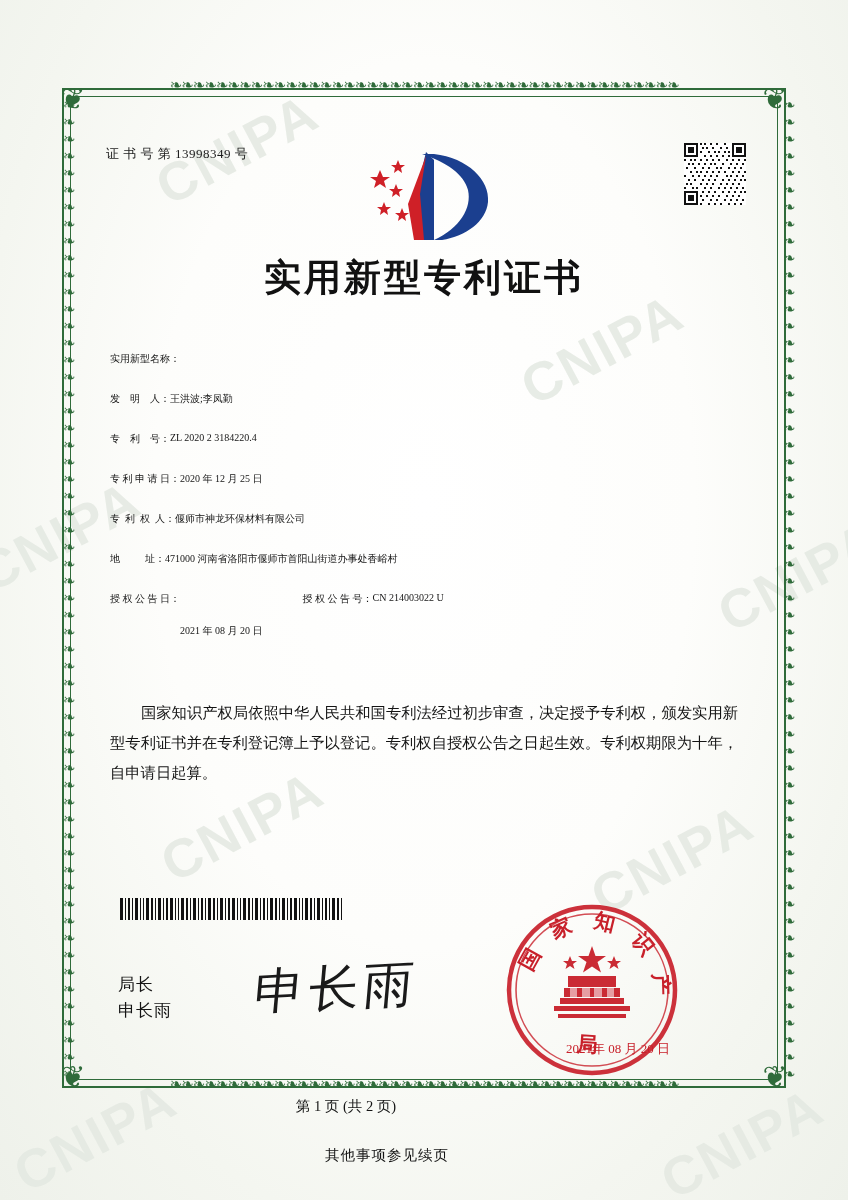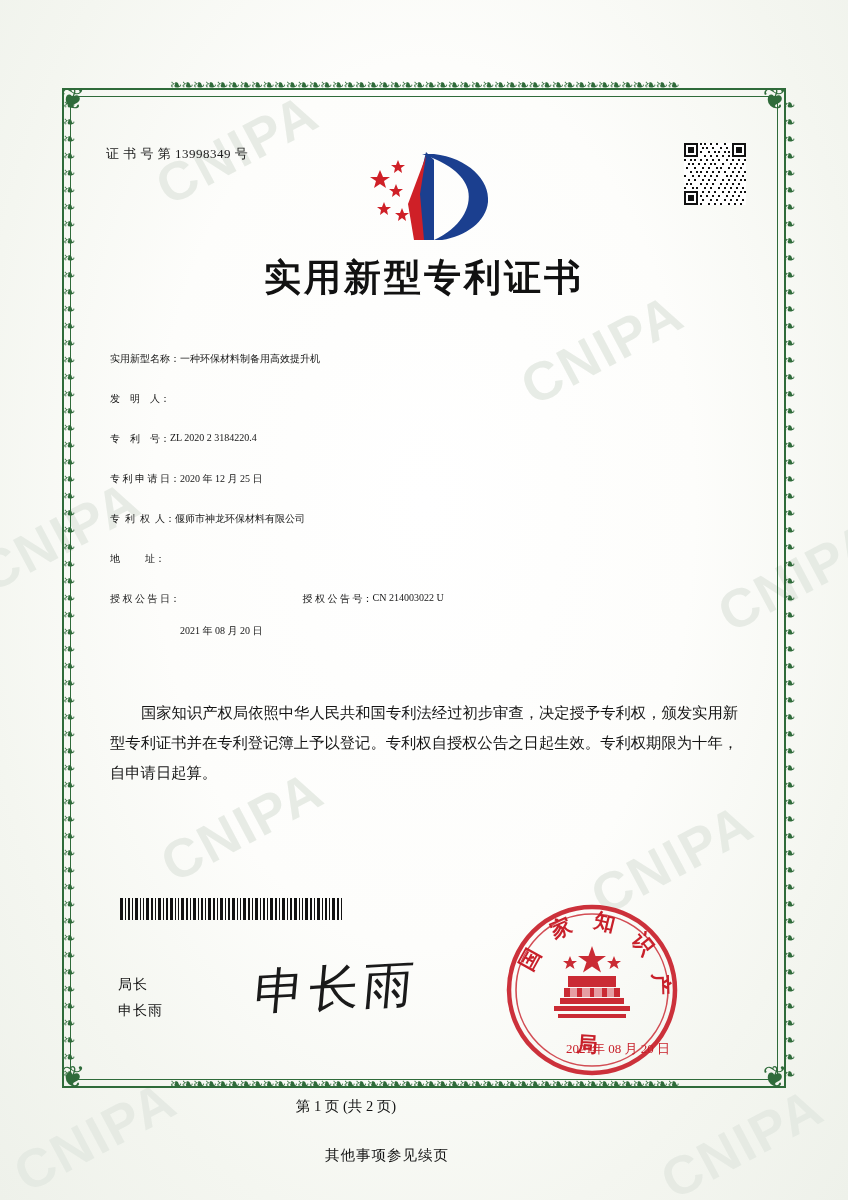--- a/index.html
+++ b/index.html
@@ -183,21 +183,21 @@
     top: 898px;
     width: 222px;
     height: 22px;
   }
 
   
   .sig-label {
     position: absolute;
     left: 118px;
     top: 972px;
-    font-size: 14px;
+    font-size: 17px;
     line-height: 26px;
     color: #141414;
     letter-spacing: 1px;
   }
   .sig-hand {
     position: absolute;
     left: 255px;
     top: 955px;
     font-size: 50px;
     color: #1a1a1a;
@@ -441,39 +441,40 @@
         <polygon points="38,60 40,65 45,65 41,68 42,73 38,70 34,73 35,68 31,65 36,65"></polygon>
       </g>
     </svg>
   </div>
 
   <div class="title">实用新型专利证书</div>
 
   <div class="fields">
     <div class="row">
       <span class="lbl">实用新型名称：</span>
-      <span class="val">一种环保材料制备用高效提升机</span>
     </div>
     <div class="row">
       <span class="lbl">发    明    人：</span>
+      <span class="val">王洪波;李凤勤</span>
     </div>
     <div class="row">
       <span class="lbl">专    利    号：</span>
       <span class="val">ZL 2020 2 3184220.4</span>
     </div>
     <div class="row">
       <span class="lbl">专 利 申 请 日：</span>
       <span class="val">2020 年 12 月 25 日</span>
     </div>
     <div class="row">
       <span class="lbl">专  利  权  人：</span>
       <span class="val">偃师市神龙环保材料有限公司</span>
     </div>
     <div class="row">
       <span class="lbl">地          址：</span>
+      <span class="val">471000 河南省洛阳市偃师市首阳山街道办事处香峪村</span>
     </div>
     <div class="row split">
       <span class="lbl">授 权 公 告 日：</span>
       <span class="val">2021 年 08 月 20 日</span>
       <span class="lbl2">授 权 公 告 号：</span>
       <span class="val2">CN 214003022 U</span>
     </div>
   </div>
 
   <div class="paras">

